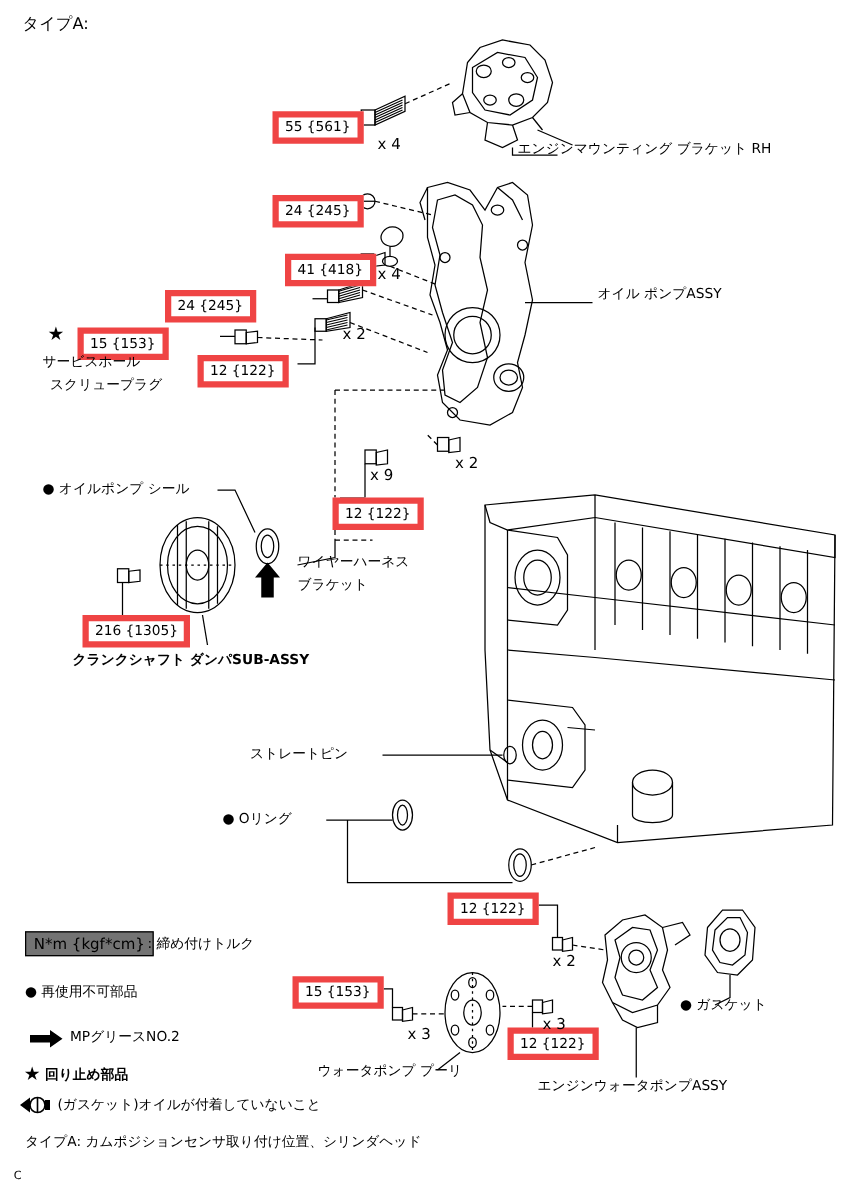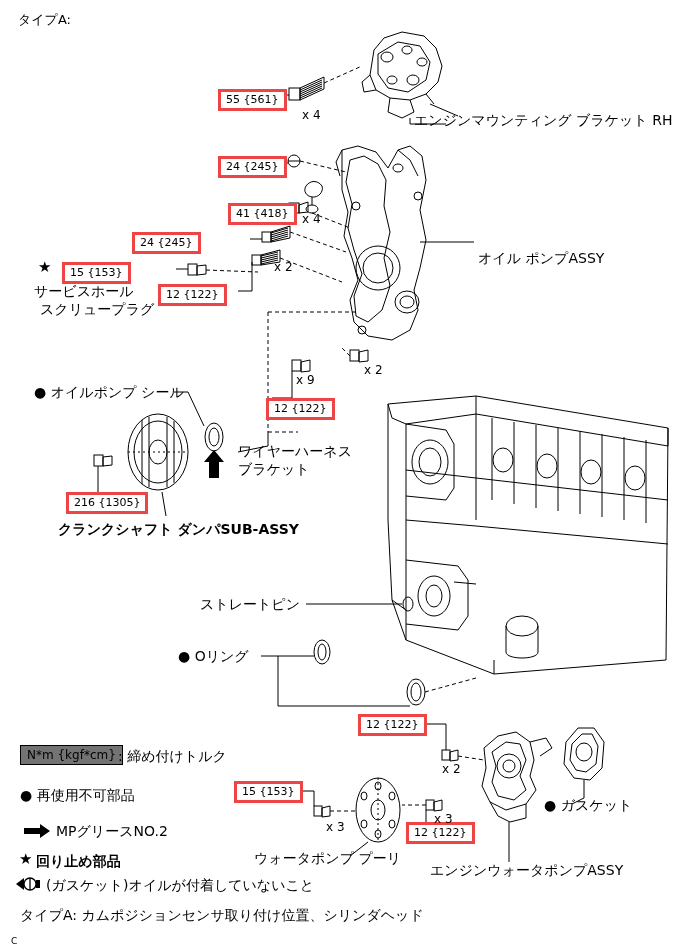--- a/index.html
+++ b/index.html
@@ -1,19 +1,19 @@
 <!DOCTYPE html>
 <html><head>
 <meta charset="utf-8">
 <style>
   html,body{margin:0;padding:0;background:#fff;}
   body{width:690px;height:950px;position:relative;font-family:"DejaVu Sans","Liberation Sans",sans-serif;color:#000;}
   #stage{position:absolute;left:0;top:0;width:690px;height:950px;overflow:hidden;margin-left:6px;}
-  .lbl{position:absolute;font-size:14px;line-height:1.25;white-space:nowrap;}
-  .torque{position:absolute;border:3px solid #ef4444;background:#fff;font-size:11px;
+  .lbl{position:absolute;font-size:11px;line-height:1.25;white-space:nowrap;}
+  .torque{position:absolute;border:5px solid #ef4444;background:#fff;font-size:11px;
           padding:1px 5px;white-space:nowrap;line-height:1.25;}
   .xmark{position:absolute;font-size:12px;white-space:nowrap;}
   .star{position:absolute;font-size:15px;line-height:1;}
   .legendbox{position:absolute;border:1px solid #000;background:#737373;font-size:12px;padding:2px 6px;white-space:nowrap;}
   svg{position:absolute;left:0;top:0;}
   .ln{stroke:#000;fill:none;}
   .dash{stroke:#000;fill:none;stroke-dasharray:4 3;}
   .fillw{fill:#fff;stroke:#000;}
   .nofill{fill:none;stroke:#000;}
   .thin{stroke-width:1;}
@@ -280,21 +280,21 @@
   <div class="xmark" style="left:268px;top:260px;">x 2</div>
   <div class="xmark" style="left:290px;top:373px;">x 9</div>
   <div class="xmark" style="left:358px;top:363px;">x 2</div>
   <div class="xmark" style="left:436px;top:762px;">x 2</div>
   <div class="xmark" style="left:320px;top:820px;">x 3</div>
   <div class="xmark" style="left:428px;top:812px;">x 3</div>
 
   <div class="star" style="left:32px;top:260px;">★</div>
 
   <div class="lbl" style="left:408px;top:112px;">エンジンマウンティング ブラケット RH</div>
-  <div class="lbl" style="left:472px;top:250px;">オイル ポンプASSY</div>
+  <div class="lbl" style="left:472px;top:228px;">オイル ポンプASSY</div>
   <div class="lbl" style="left:28px;top:283px;">サービスホール</div>
   <div class="lbl" style="left:34px;top:301px;">スクリュープラグ</div>
   <div class="lbl" style="left:28px;top:384px;">● オイルポンプ シール</div>
   <div class="lbl" style="left:232px;top:443px;">ワイヤーハーネス</div>
   <div class="lbl" style="left:232px;top:461px;">ブラケット</div>
   <div class="lbl" style="left:52px;top:521px;font-weight:bold;">クランクシャフト ダンパSUB-ASSY</div>
   <div class="lbl" style="left:194px;top:596px;">ストレートピン</div>
   <div class="lbl" style="left:172px;top:648px;">● Oリング</div>
   <div class="lbl" style="left:538px;top:797px;">● ガスケット</div>
   <div class="lbl" style="left:248px;top:850px;">ウォータポンプ プーリ</div>

